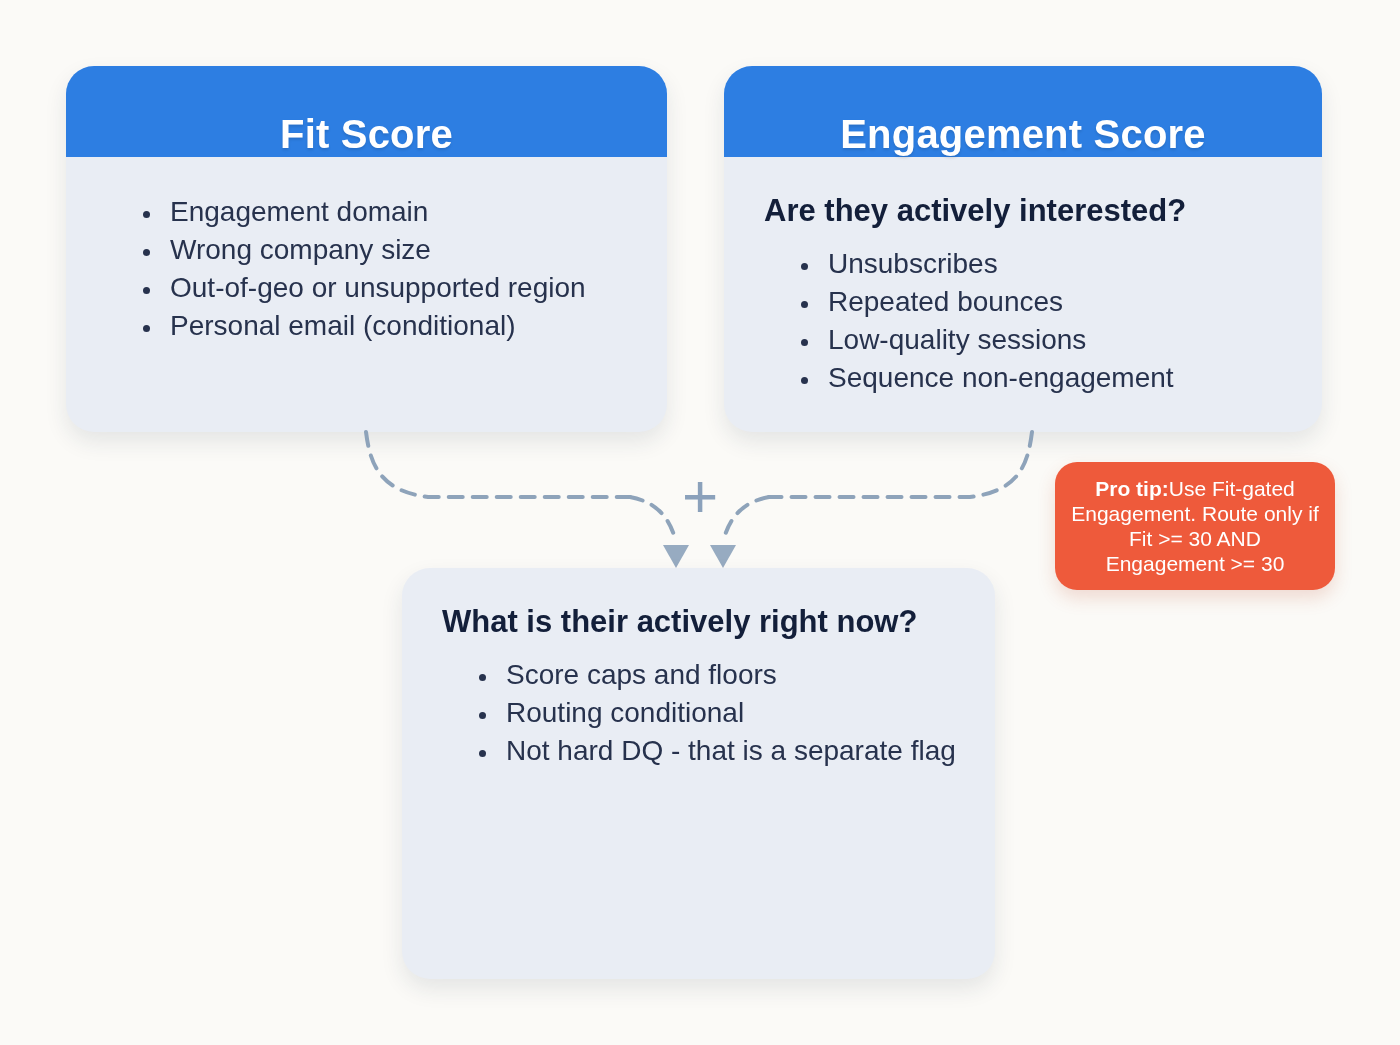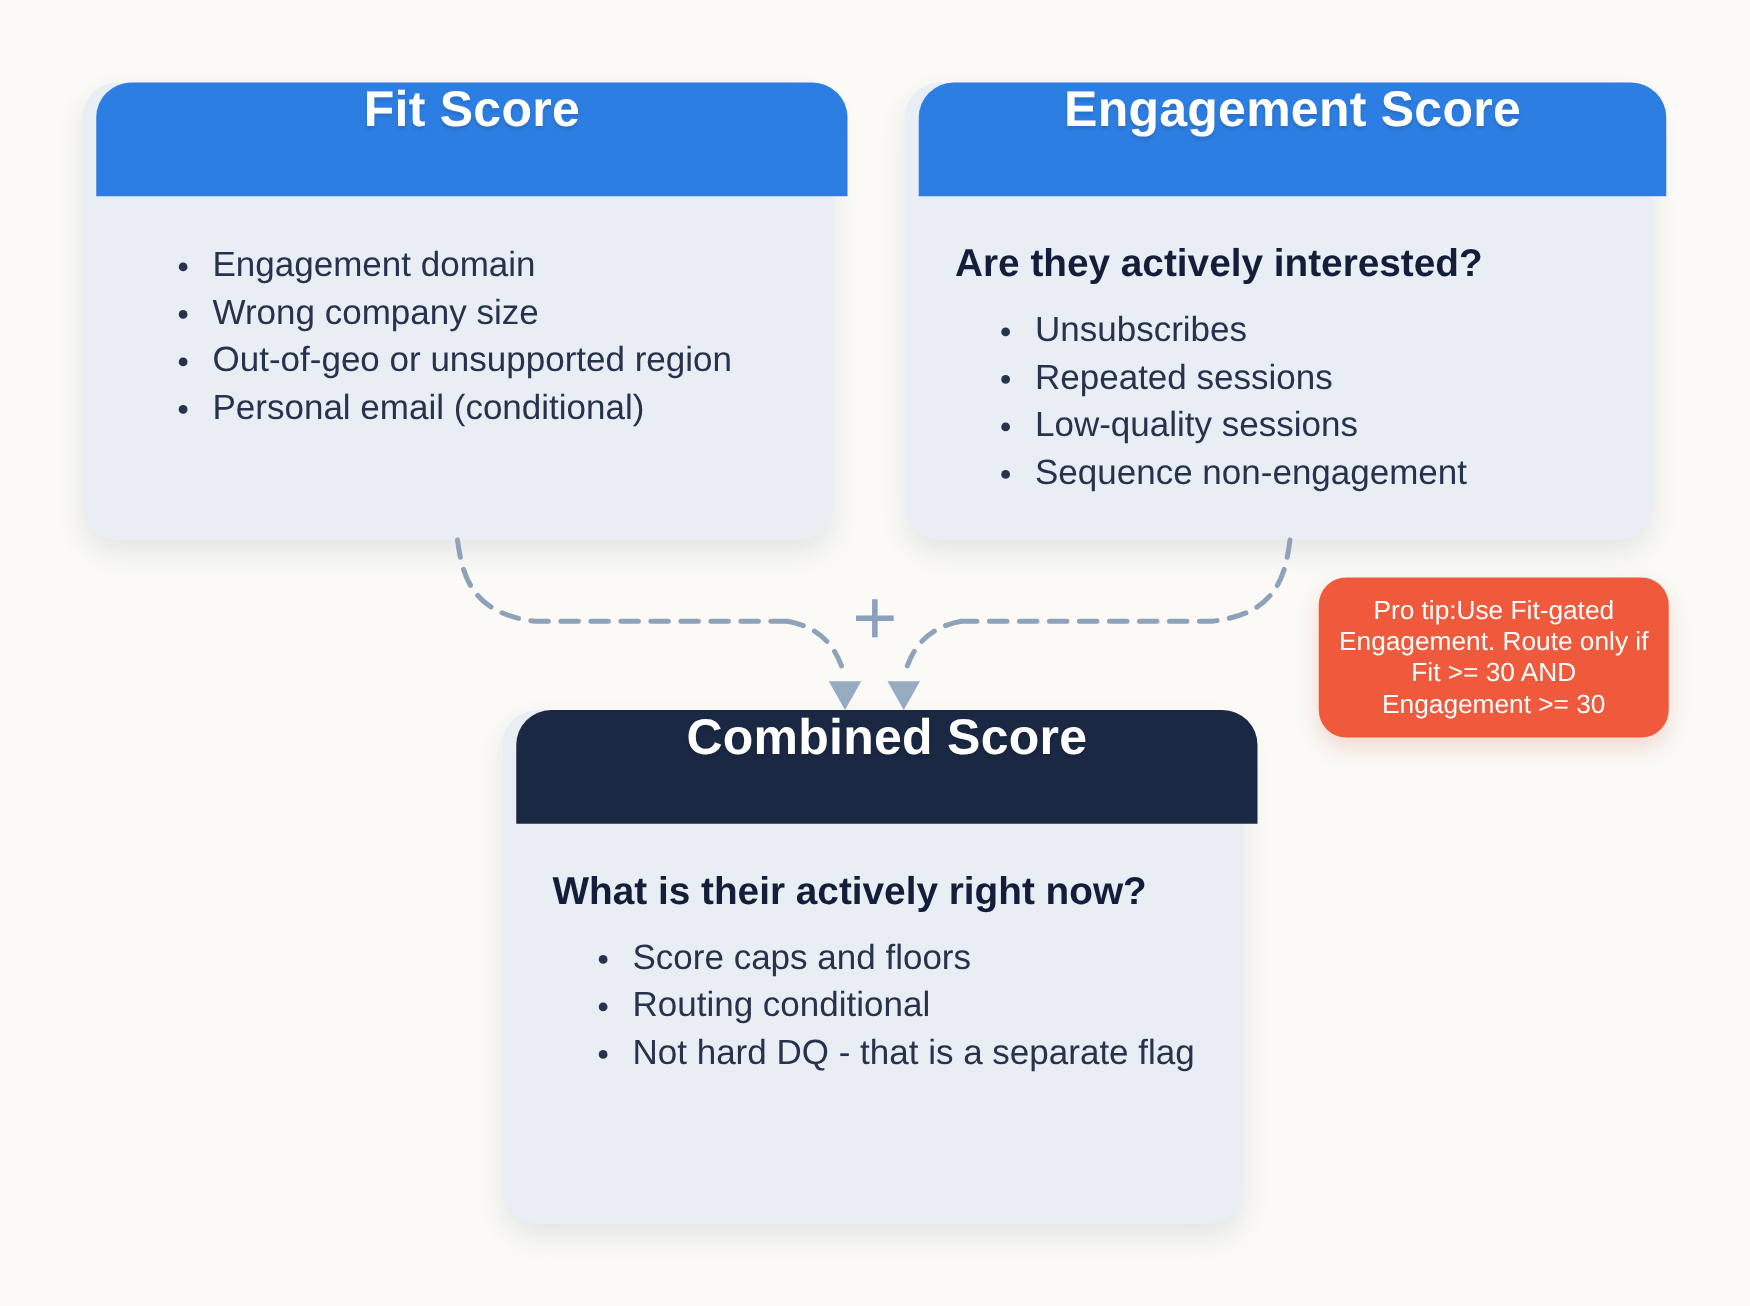--- a/index.html
+++ b/index.html
@@ -19,23 +19,22 @@
     position: absolute;
     border-radius: 28px;
     background: #e9edf4;
     box-shadow: 0 10px 22px rgba(30, 45, 70, 0.10);
   }
   .card-header {
     width: 100%;
     height: 91px;
     border-radius: 28px 28px 0 0;
     display: flex;
-    align-items: flex-start;
+    align-items: flex-end;
     justify-content: center;
-    margin-left: 11px;
   }
   .card-header.blue { background: #2d7ee2; }
   .card-header.navy { background: #1b2843; }
   .card-title {
     color: #ffffff;
     font-size: 40px;
     font-weight: 700;
     letter-spacing: 0.2px;
     text-shadow: 0 2px 3px rgba(0,0,0,0.12);
   }
@@ -80,21 +79,21 @@
     font-size: 21px;
     line-height: 25px;
     text-align: center;
     padding: 20px 16px;
     display: flex;
     align-items: center;
     justify-content: center;
     box-shadow: 0 8px 18px rgba(190, 70, 40, 0.18);
   }
   .protip-label {
-    font-weight: 400;
+    font-weight: 700;
     margin-right: 0;
   }
   .connector-svg {
     position: absolute;
     left: 0;
     top: 0;
     pointer-events: none;
   }
   .plus {
     position: absolute;
@@ -127,21 +126,21 @@
   </div>
 
   <div class="card" id="engagement-card">
     <div class="card-header blue">
       <span class="card-title">Engagement Score</span>
     </div>
     <div class="card-body">
       <h2 class="card-question">Are they actively interested?</h2>
       <ul class="bullets">
           <li>Unsubscribes</li>
-          <li>Repeated sessions</li>
+          <li>Repeated bounces</li>
           <li>Low-quality sessions</li>
           <li>Sequence non-engagement</li>
         </ul>
     </div>
   </div>
 
   <svg class="connector-svg" width="1400" height="1045" viewBox="0 0 1400 1045">
     <path d="M 366 432 C 370 463, 379 491, 428 497 L 630 497" fill="none" stroke="#8ea3ba" stroke-width="4" stroke-dasharray="14 10" stroke-linecap="round"></path>
     <path d="M 630 497 C 657 502, 670 518, 676 542" fill="none" stroke="#8ea3ba" stroke-width="4" stroke-dasharray="13 10" stroke-linecap="round"></path>
     <path d="M 1032 432 C 1028 463, 1020 491, 970 497 L 769 497" fill="none" stroke="#8ea3ba" stroke-width="4" stroke-dasharray="14 10" stroke-linecap="round"></path>
@@ -152,23 +151,20 @@
 
   <div class="plus">+</div>
 
   <div class="protip">
     <div>
       <span class="protip-label">Pro tip:</span><span>Use Fit-gated Engagement. Route only if Fit &gt;= 30 AND Engagement &gt;= 30</span>
     </div>
   </div>
 
   <div class="card" id="combined-card">
-    <div class="card-header navy">
-      <span class="card-title">Combined Score</span>
-    </div>
     <div class="card-body">
       <h2 class="card-question">What is their actively right now?</h2>
       <ul class="bullets">
           <li>Score caps and floors</li>
           <li>Routing conditional</li>
           <li>Not hard DQ - that is a separate flag</li>
         </ul>
     </div>
   </div>
 

